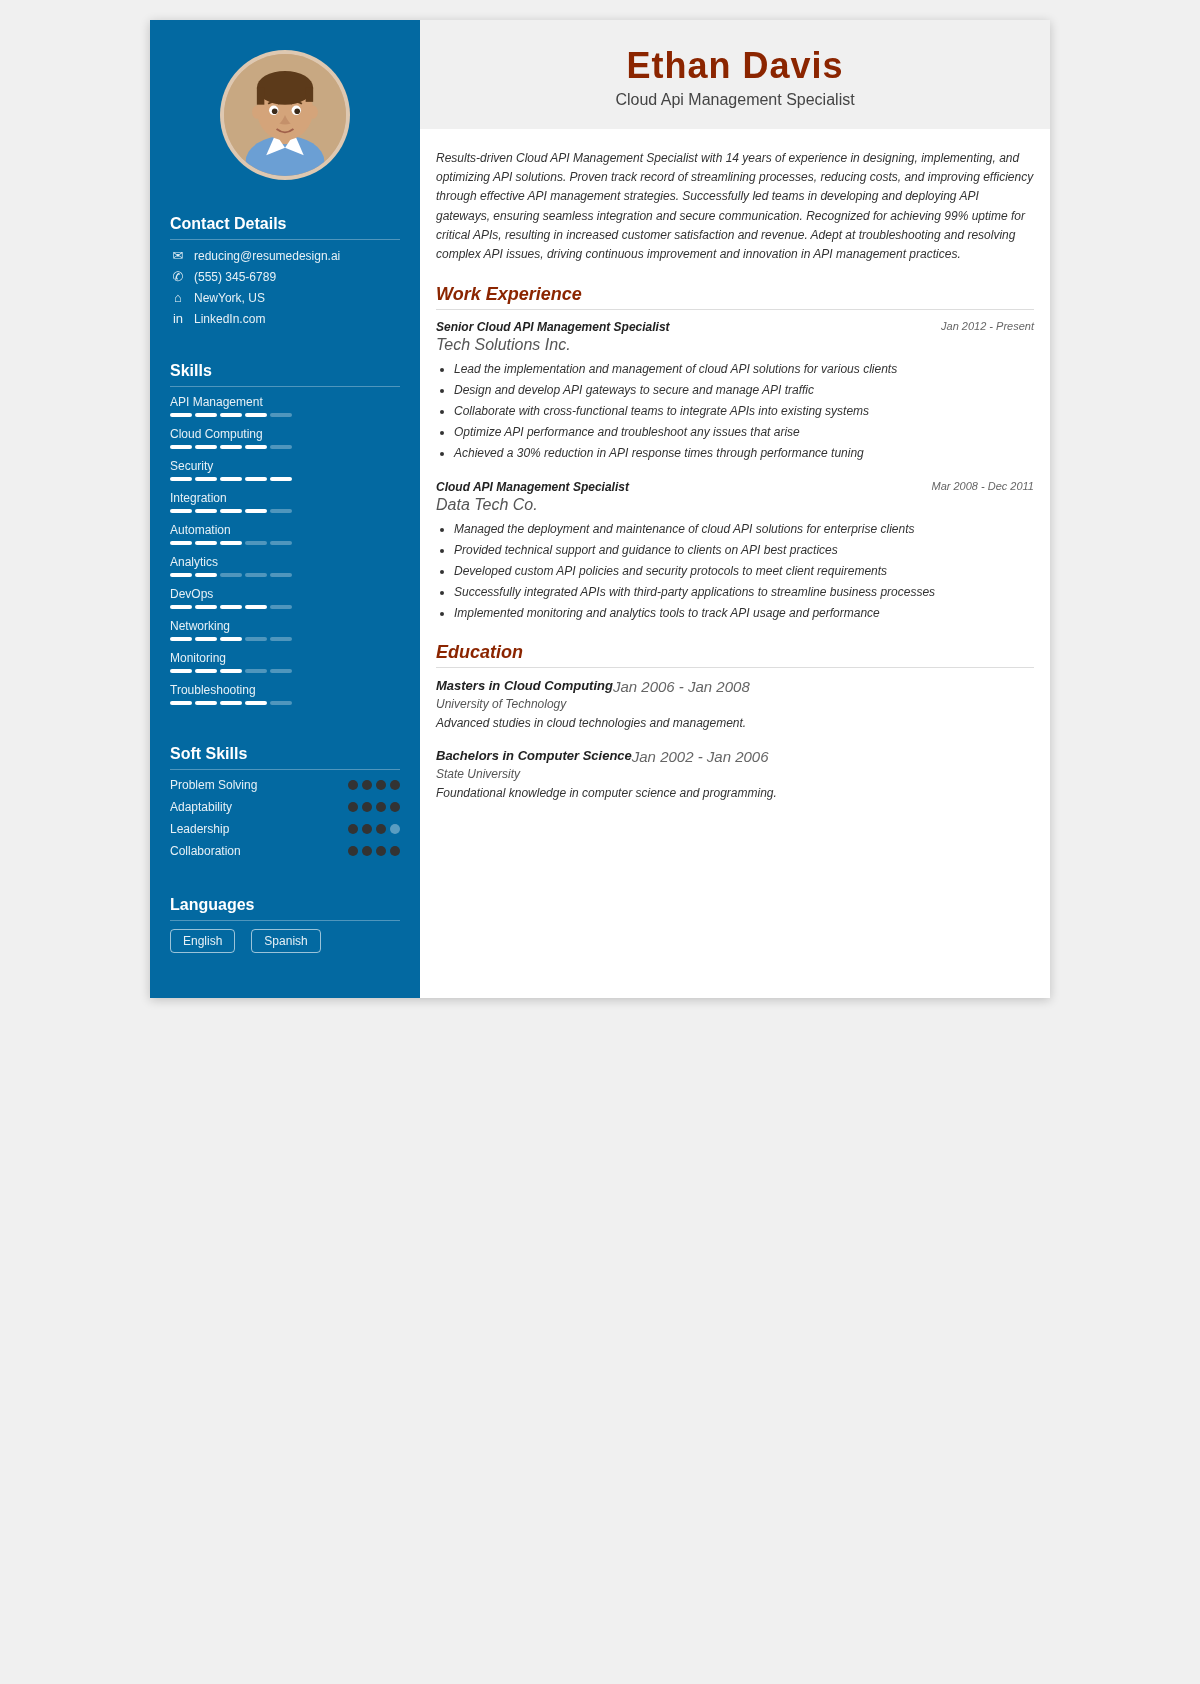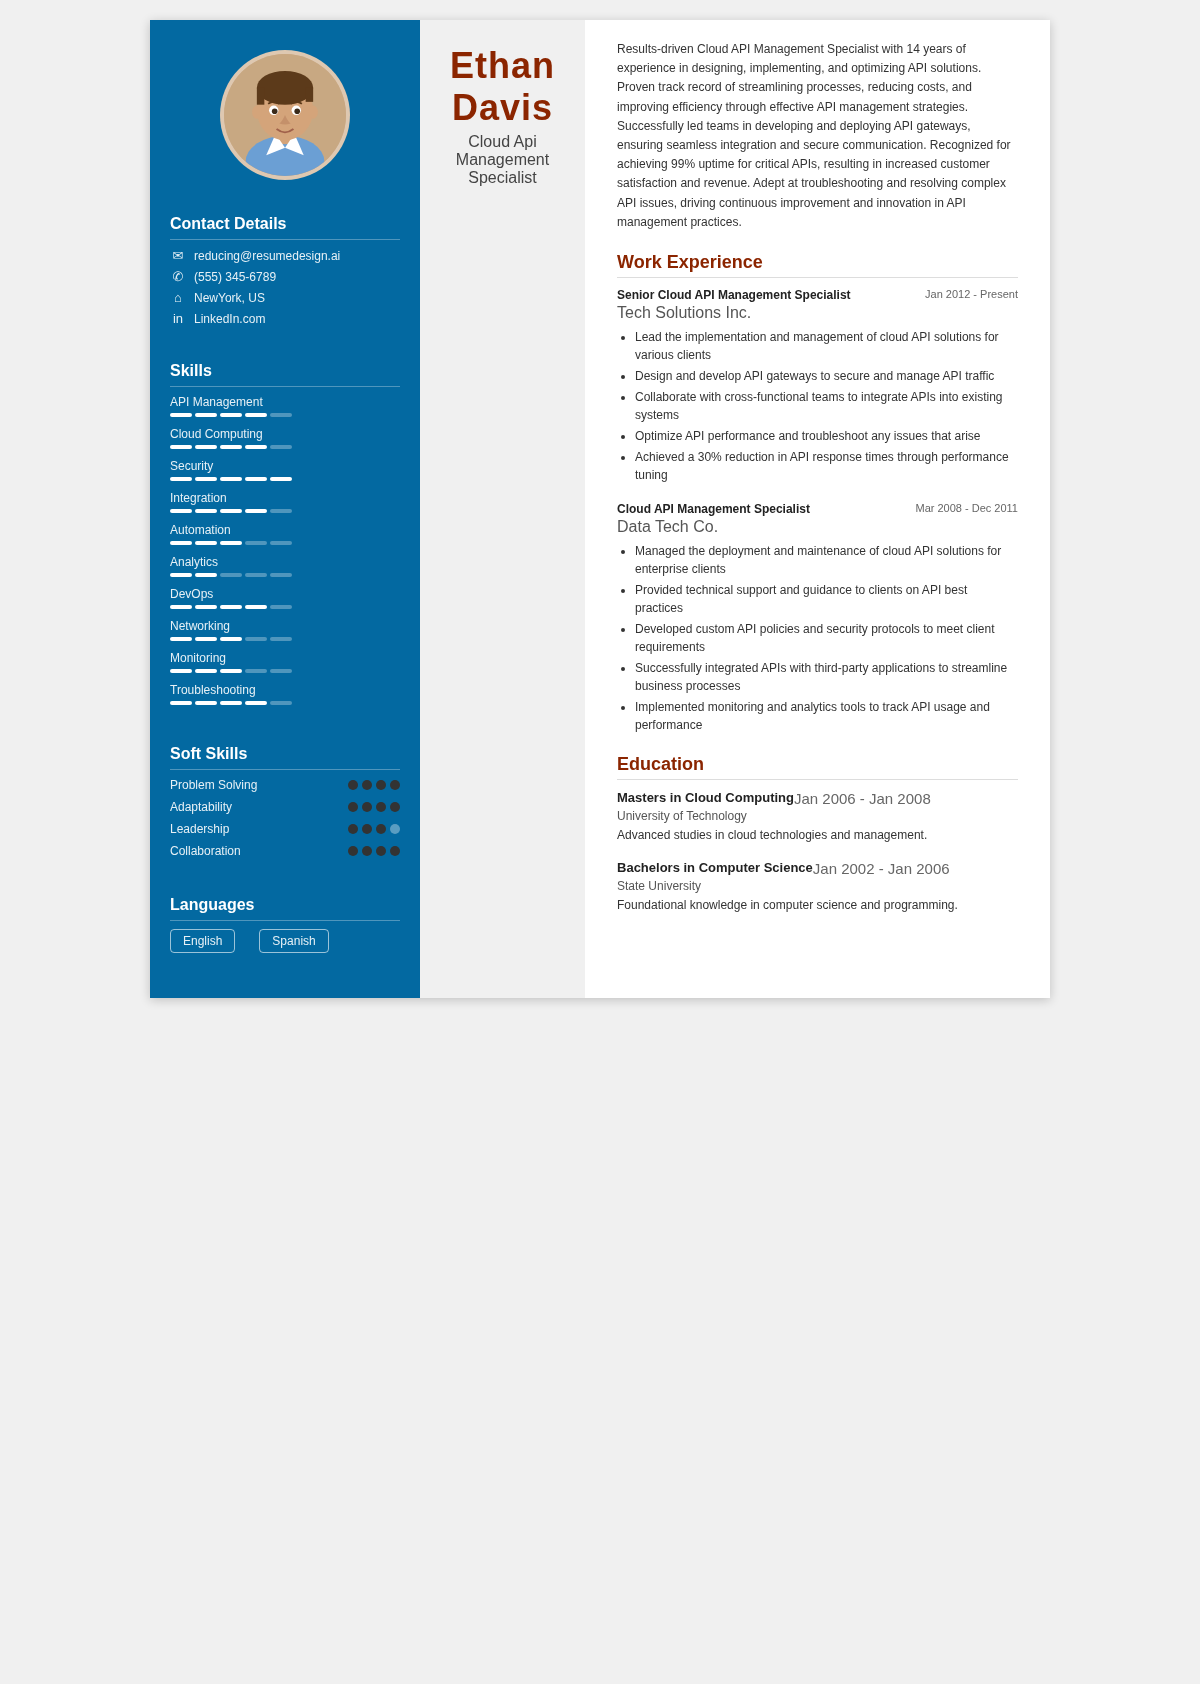--- a/index.html
+++ b/index.html
@@ -118,57 +118,58 @@
     }
     .dot.filled {
       background: #333;
     }
     .dot.empty {
       background: rgba(255,255,255,0.35);
     }
     
     .lang-tags {
       display: flex;
-      gap: 24px;
+      gap: 16px;
       flex-wrap: wrap;
       margin-top: 6px;
     }
     .lang-tag {
       background: transparent;
       border: 1.5px solid rgba(255,255,255,0.6);
       color: rgba(255,255,255,0.9);
       padding: 4px 12px;
       border-radius: 4px;
       font-size: 12px;
     }
     
     .main {
       flex: 1;
       background: white;
       display: flex;
-      flex-direction: row;
+      flex-direction: column;
     }
     .header-section {
       background: #f0f0f0;
       padding: 25px 30px 20px 30px;
       text-align: center;
     }
     .name {
       font-size: 36px;
       font-weight: bold;
       color: #8B2500;
       letter-spacing: 1px;
     }
     .title {
       font-size: 16px;
       color: #444;
       margin-top: 4px;
     }
     .content {
-      padding: 20px 32px;
+      padding: 20px 16px;
+      font-style: italic;
     }
     .summary-text {
       font-size: 12px;
       color: #333;
       line-height: 1.6;
       margin-bottom: 20px;
     }
     .section-title {
       font-size: 18px;
       font-weight: bold;

